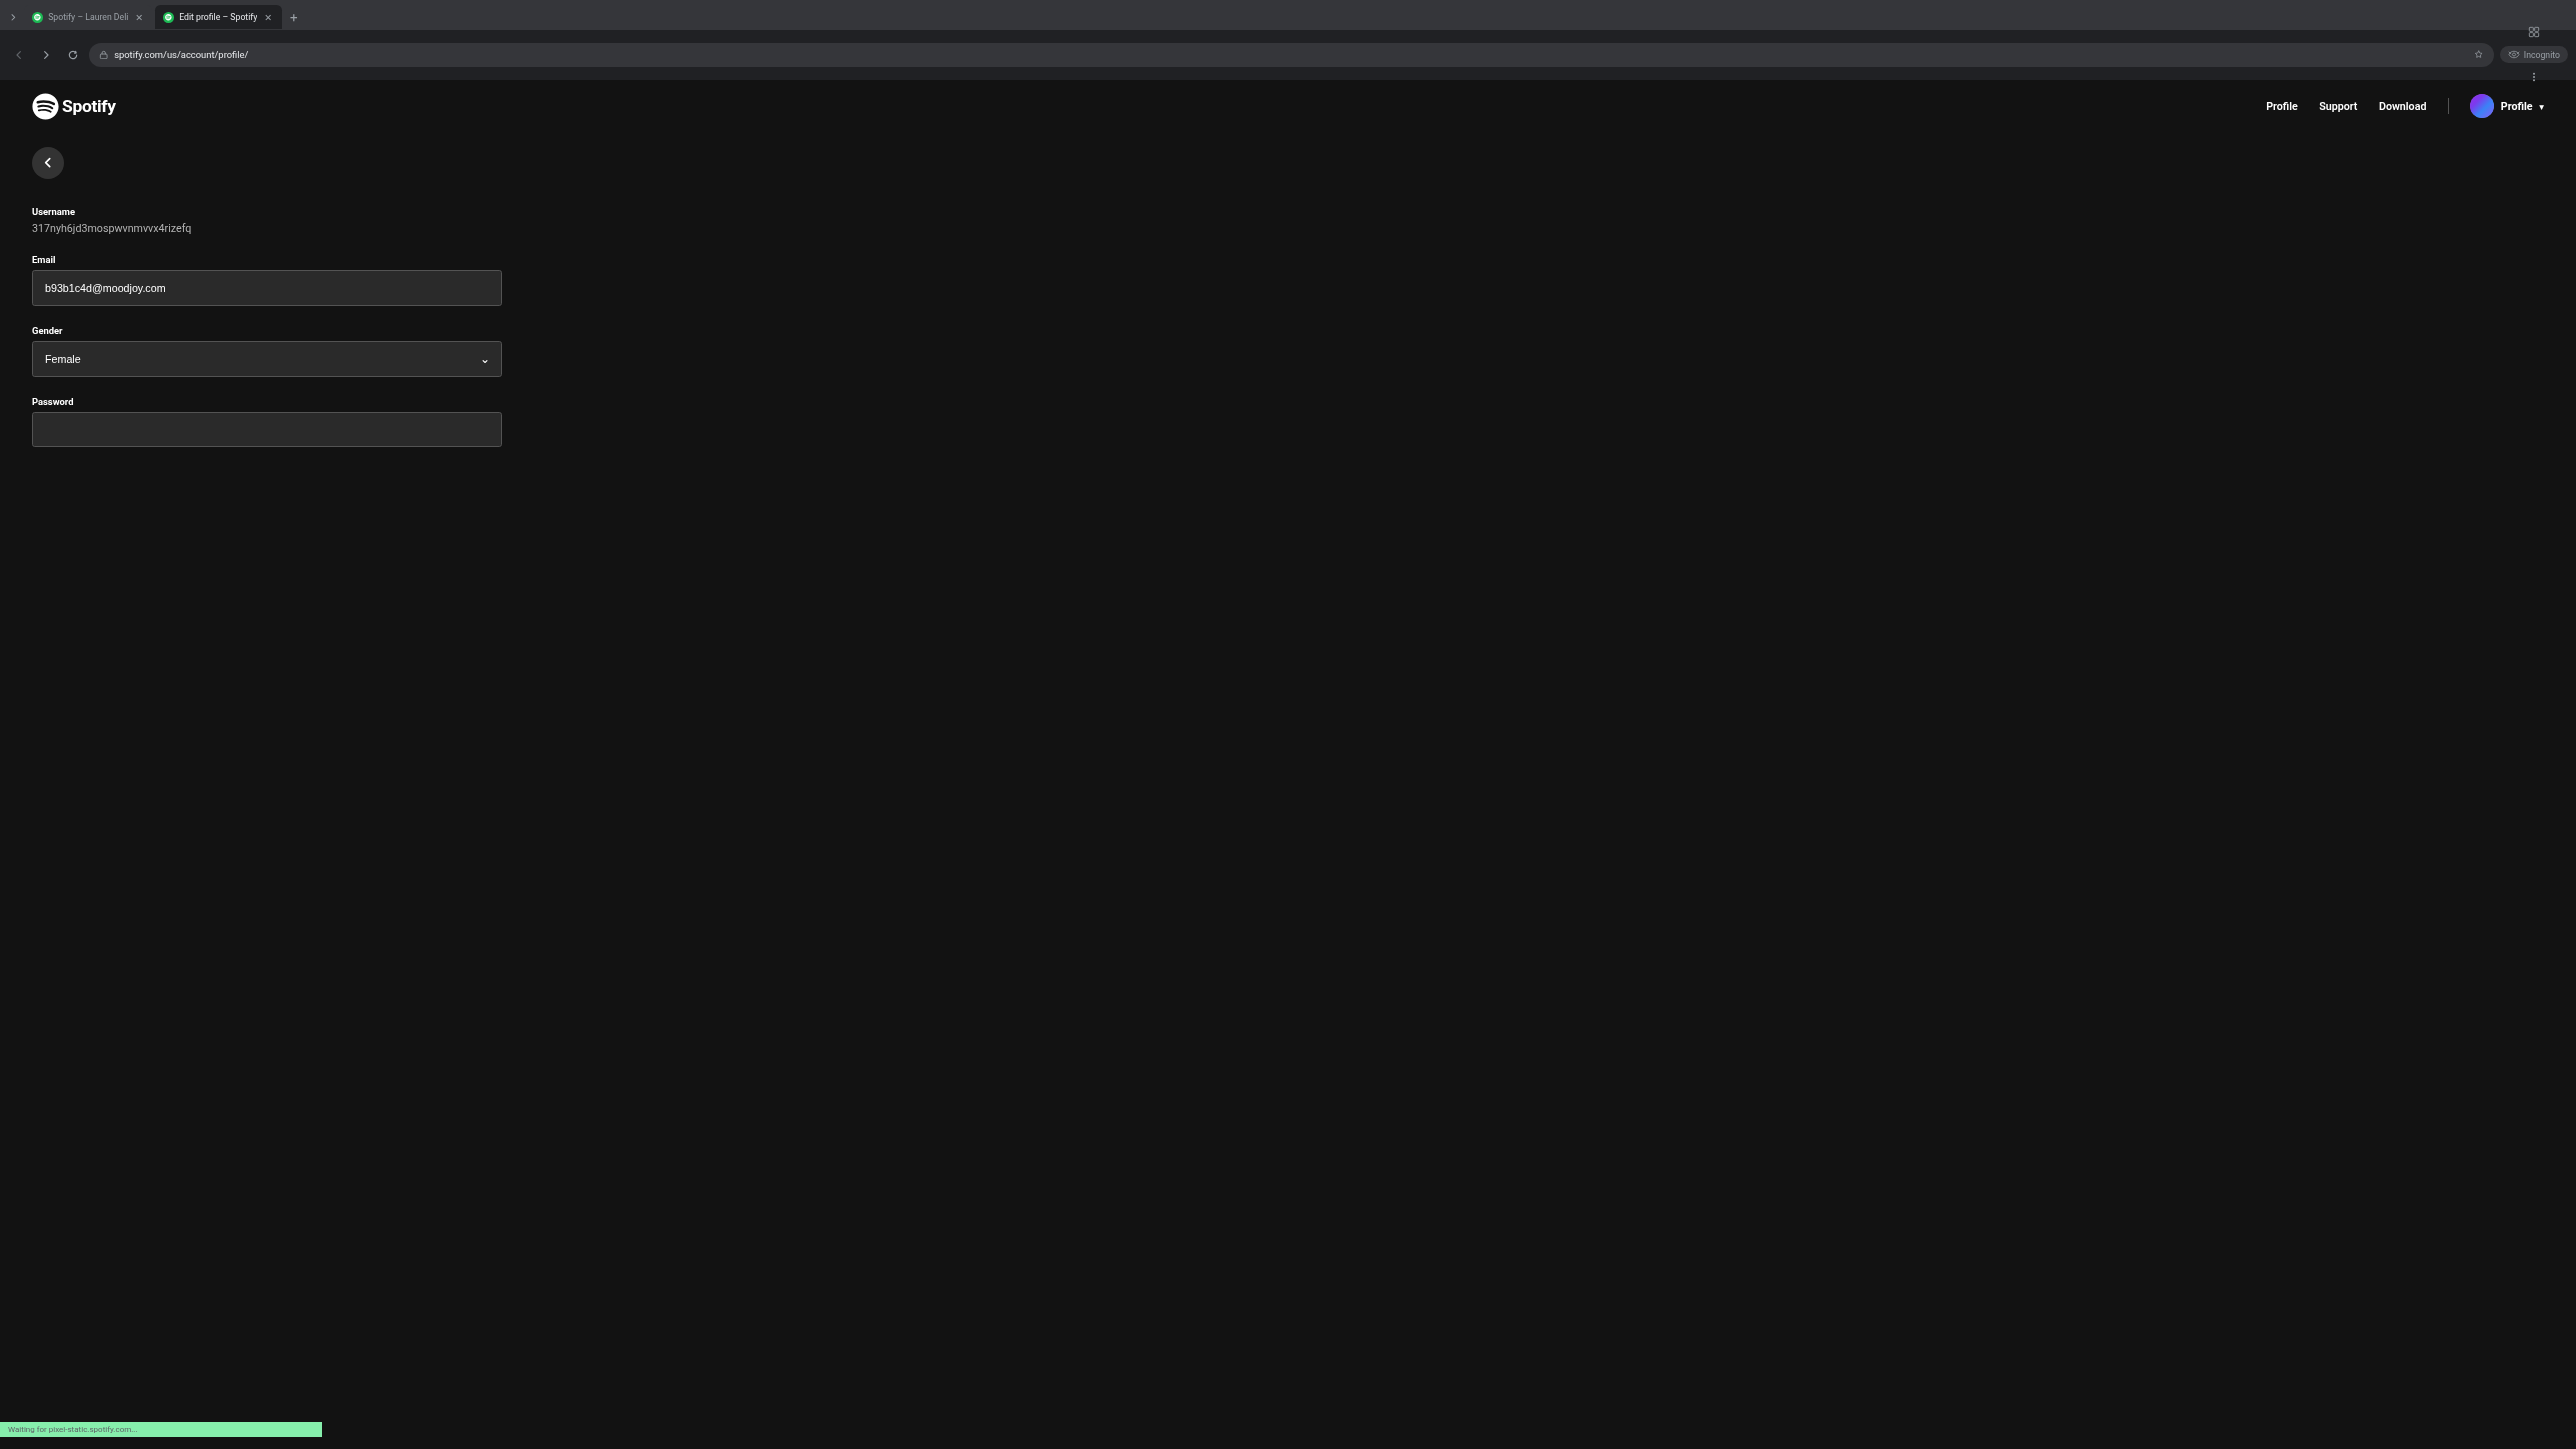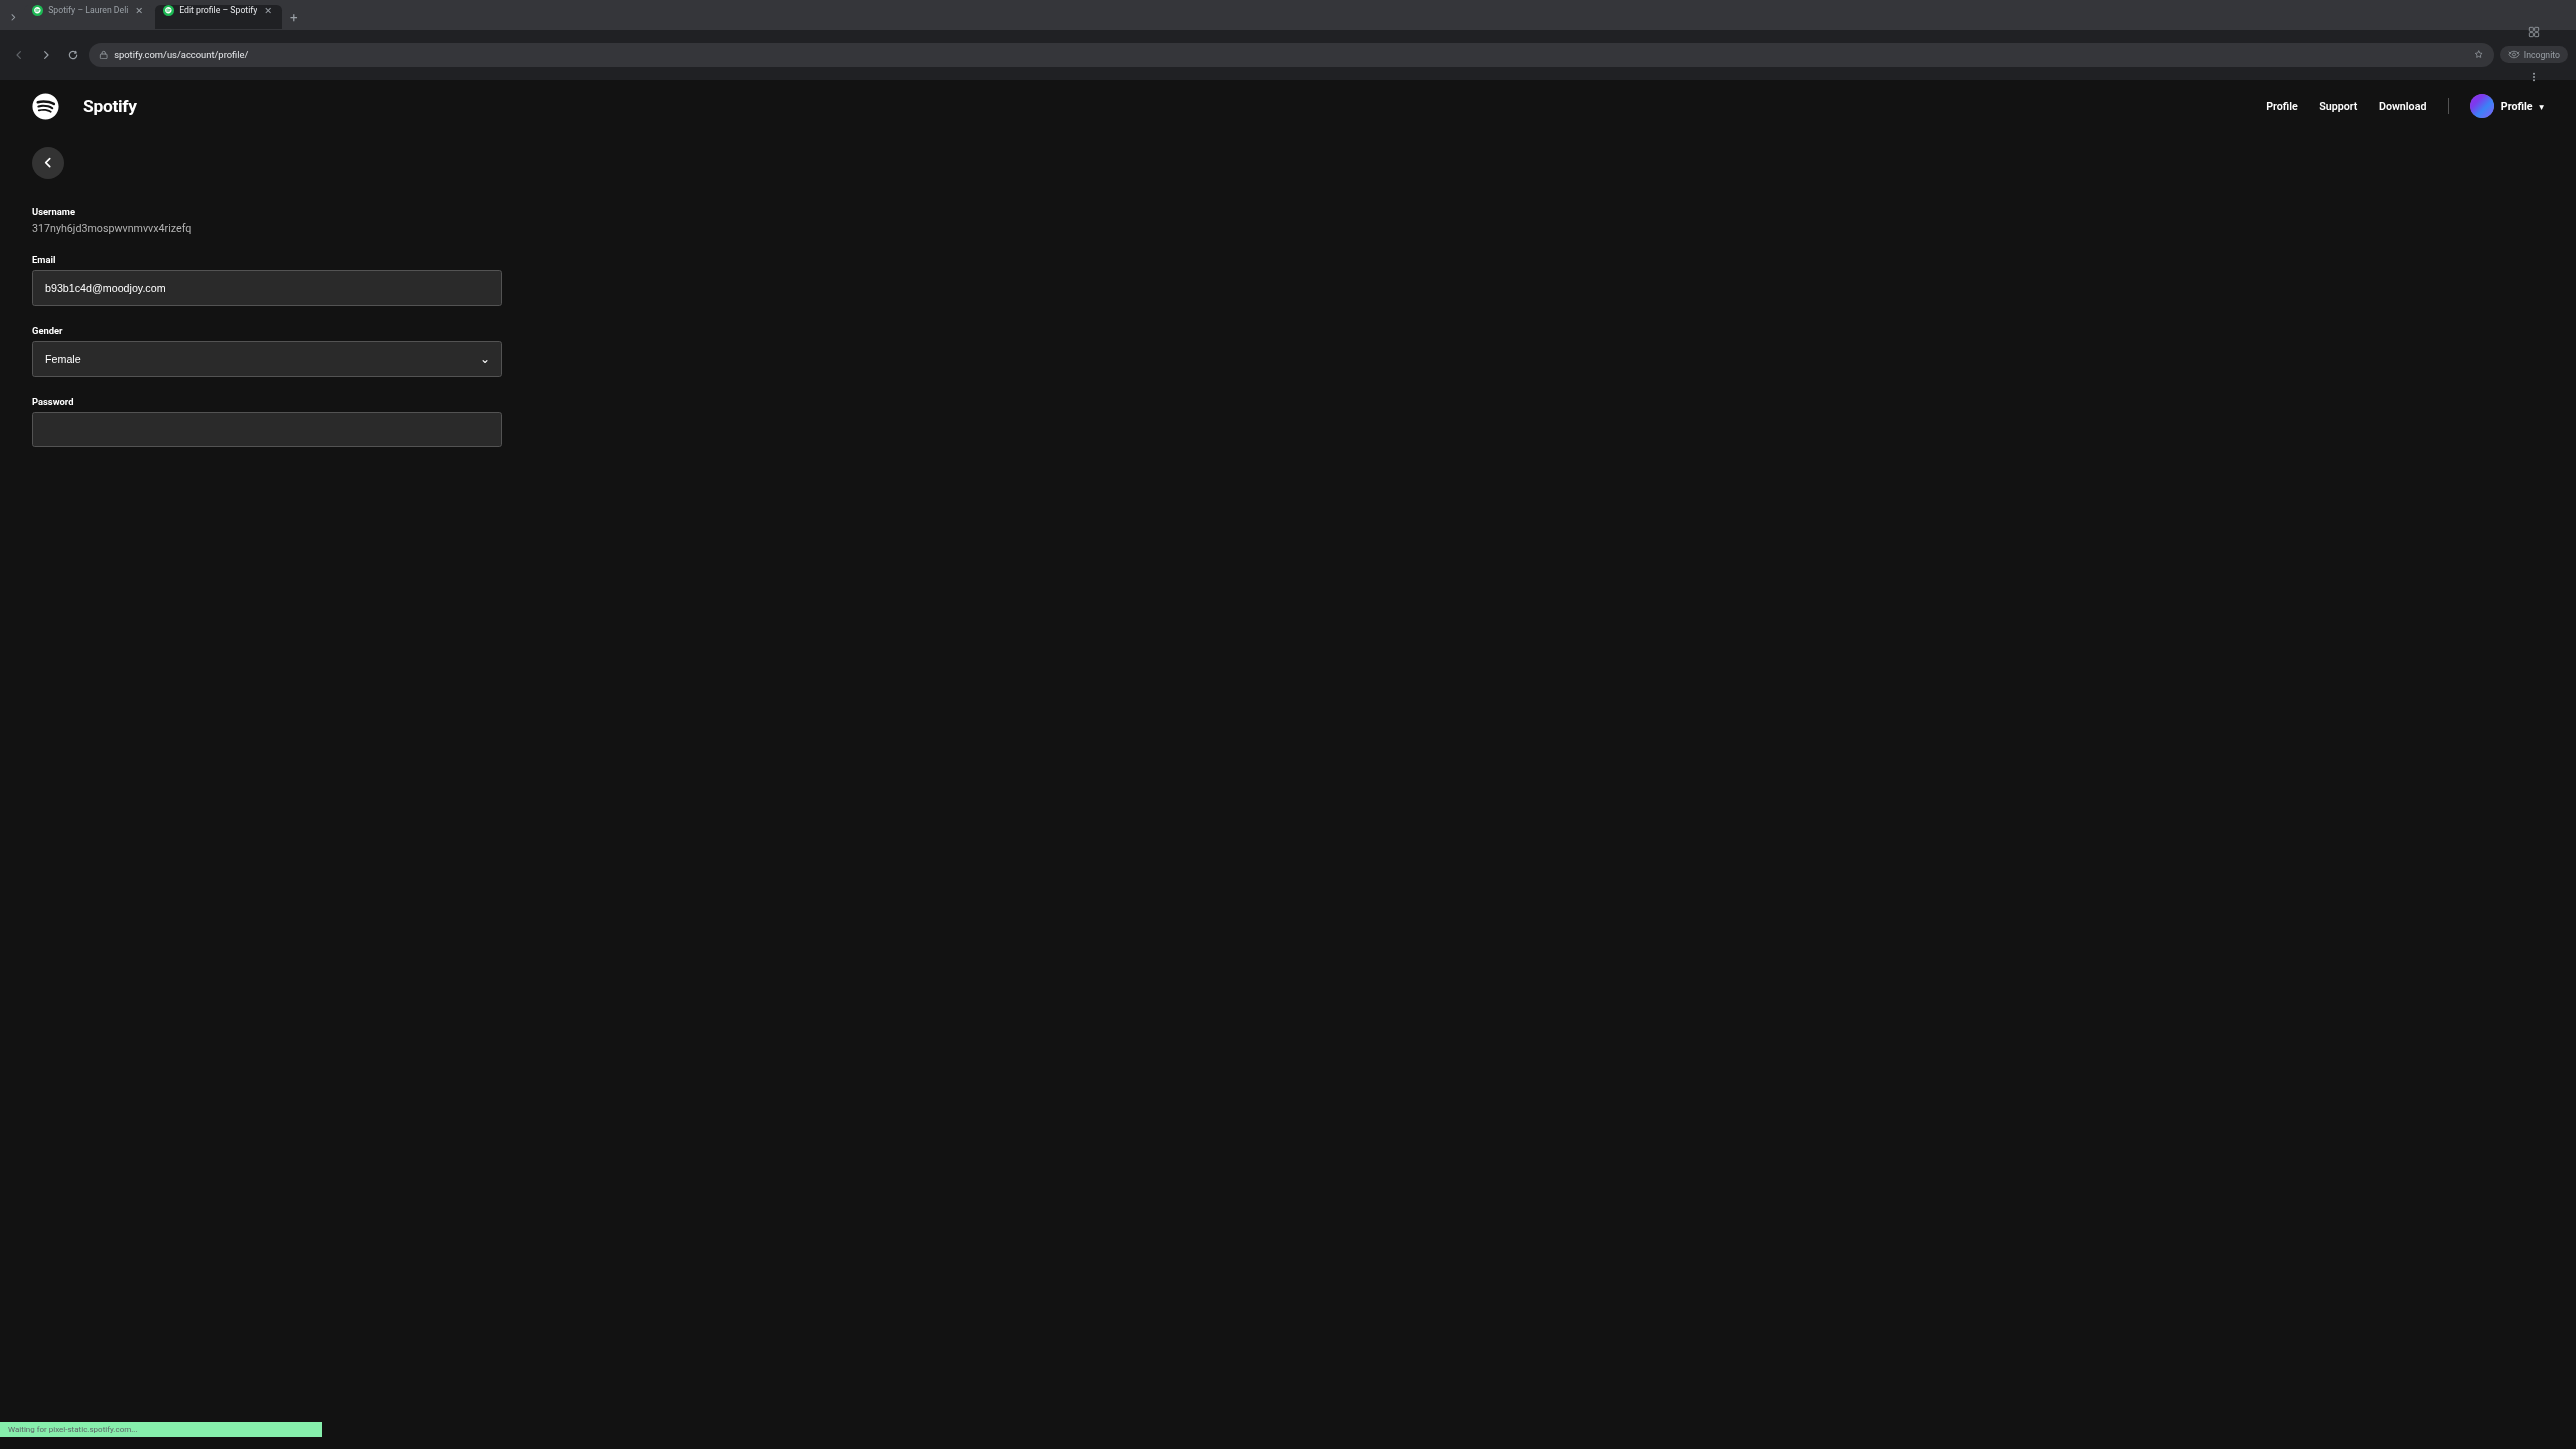--- a/index.html
+++ b/index.html
@@ -36,20 +36,21 @@
       display: flex;
       align-items: center;
       justify-content: center;
       color: #9aa0a6;
       cursor: pointer;
       border-radius: 50%;
     }
 
     .browser-tab {
       display: flex;
+      align-items: center;
       height: 24px;
       padding: 0 8px;
       border-radius: 5.4px 5.4px 0 0;
       font-size: 8.7px;
       color: #e8eaed;
       gap: 5.4px;
       cursor: pointer;
       min-width: 121px;
       max-width: 161px;
     }
@@ -194,21 +195,21 @@
       display: flex;
       align-items: center;
       justify-content: space-between;
       padding: 13.4px 32px;
       background: #121212;
     }
 
     .spotify-logo {
       display: flex;
       align-items: center;
-      gap: 24px;
+      gap: 3px;
       cursor: pointer;
     }
 
     .spotify-logo-icon {
       width: 27px;
       height: 27px;
     }
 
     .spotify-logo-text {
       font-size: 17.4px;

